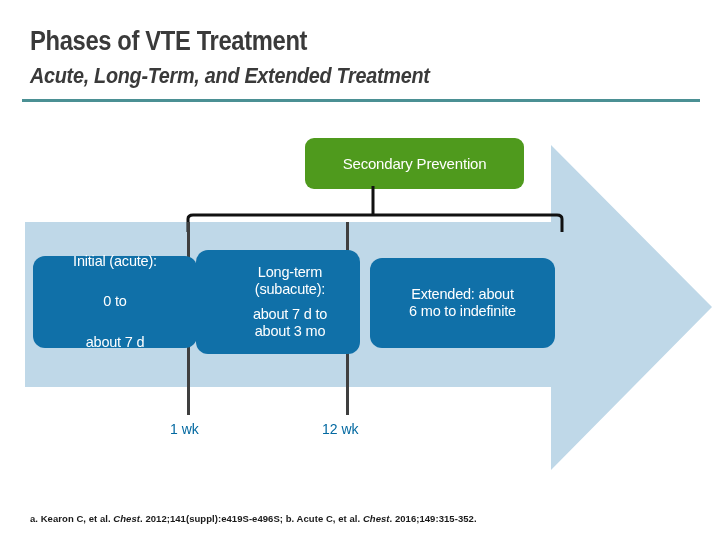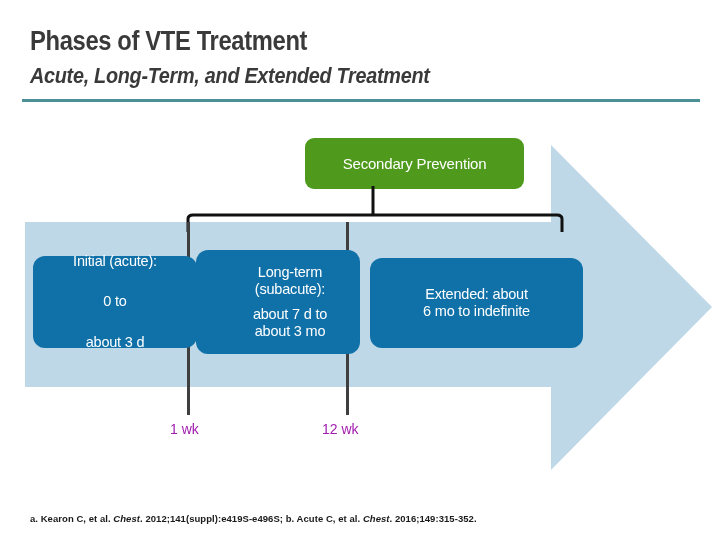--- a/index.html
+++ b/index.html
@@ -101,21 +101,21 @@
     position: absolute;
     width: 3px;
     background: #3F3F3F;
   }
   #tick-line-1wk { left: 187px; top: 222px; height: 193px; }
   #tick-line-12wk { left: 346px; top: 222px; height: 193px; }
 
   .tick-label {
     position: absolute;
     font-size: 14px;
-    color: #a21caf;
+    color: #0369a1;
     white-space: nowrap;
   }
   #tick-label-1wk { left: 170px; top: 421px; }
   #tick-label-12wk { left: 322px; top: 421px; }
 
   
   .phase-box {
     position: absolute;
     background: #1070A8;
     border-radius: 12px;
@@ -127,21 +127,21 @@
     text-align: center;
     line-height: 1.18;
     font-size: 14.5px;
     letter-spacing: -0.2px;
   }
   .phase-box .ln { display: block; white-space: nowrap; }
   .phase-box .spacer { display: block; height: 7px; }
 
   #phase-box-initial  { left: 33px;  top: 256px; width: 164px; height: 92px; gap: 23px; }
   #phase-box-longterm { left: 196px; top: 250px; width: 140px; height: 104px; padding-left: 24px; }
-  #phase-box-extended { left: 370px; top: 258px; width: 213px; height: 90px; }
+  #phase-box-extended { left: 370px; top: 258px; width: 185px; height: 90px; }
 
   
   #footnote {
     position: absolute;
     left: 30px;
     top: 513px;
     font-size: 9.5px;
     font-weight: bold;
     color: #1A1A1A;
     white-space: nowrap;
@@ -176,21 +176,21 @@
 
   <div class="tick-line" id="tick-line-1wk"></div>
   <div class="tick-line" id="tick-line-12wk"></div>
 
   <div class="tick-label" id="tick-label-1wk">1 wk</div>
   <div class="tick-label" id="tick-label-12wk">12 wk</div>
 
   <div class="phase-box" id="phase-box-initial">
     <span class="ln">Initial (acute):</span>
     <span class="ln">0 to</span>
-    <span class="ln">about 3 d</span>
+    <span class="ln">about 7 d</span>
   </div>
 
   <div class="phase-box" id="phase-box-longterm">
     <span class="ln">Long-term</span>
     <span class="ln">(subacute):</span>
     <span class="spacer"></span>
     <span class="ln">about 7 d to</span>
     <span class="ln">about 3 mo</span>
   </div>
 

